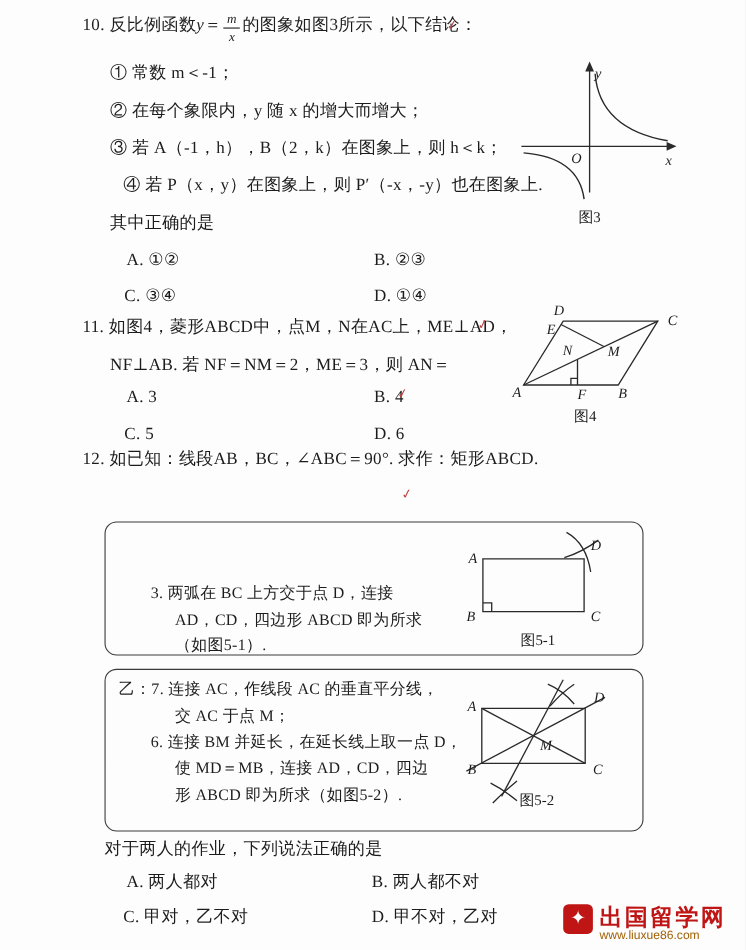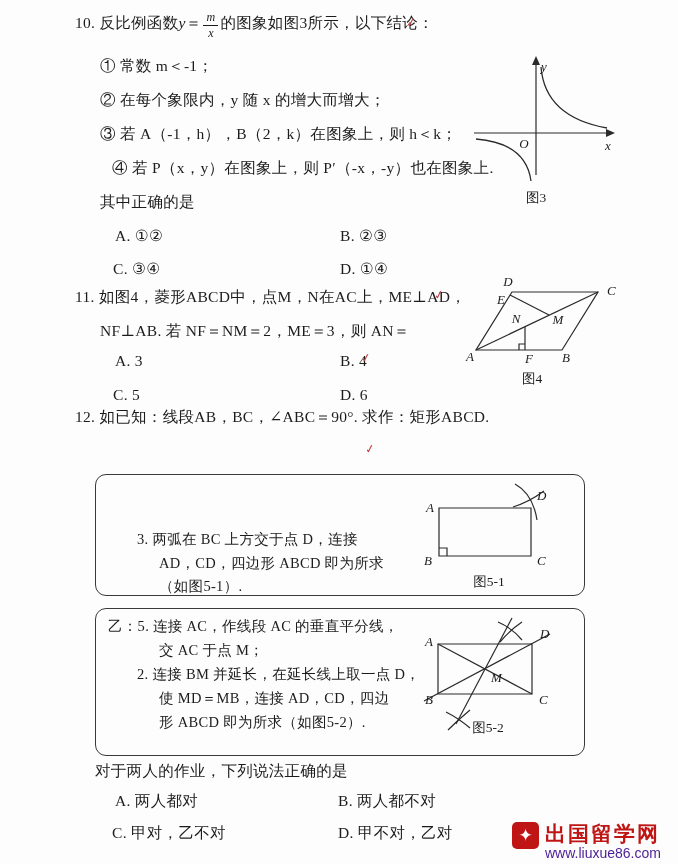--- a/index.html
+++ b/index.html
@@ -21,21 +21,21 @@
   svg{overflow:visible;}
   svg text{font-family:"Liberation Serif","DejaVu Serif",serif;font-size:13px;font-style:italic;fill:#1c1c1c;}
   svg text.cn{font-style:normal;font-size:13.5px;}
   .footer{position:absolute;left:512px;top:818px;width:160px;}
   .footer .logo-ico{
     position:absolute;left:0;top:4px;width:27px;height:27px;background:#c01515;
     border-radius:5px;color:#ffffff;font-size:17px;line-height:27px;text-align:center;
     font-family:"DejaVu Sans",sans-serif;}
   .footer .site{position:absolute;left:33px;top:2px;font-size:21px;font-weight:bold;
     color:#c01515;letter-spacing:2px;white-space:nowrap;}
-  .footer .url{position:absolute;left:33px;top:27px;font-size:14px;color:#4c1d95;
+  .footer .url{position:absolute;left:33px;top:27px;font-size:11px;color:#a16207;
     font-family:"Liberation Sans","DejaVu Sans",sans-serif;white-space:nowrap;}
 </style>
 </head>
 <body>
 
 <div class="page">
 
   <div class="abs t15" style="left:75px;top:11px;">
     <span>10.</span>
     <span>反比例函数</span><i class="mv">y</i><span>＝</span><span class="frac"><span class="fnum">m</span><span class="fden">x</span></span><span>的图象如图3所示，以下结论：</span>
@@ -118,23 +118,23 @@
       <path d="M 131,13 Q 116,24 100,29"></path>
     </g>
     <text x="17" y="34" text-anchor="middle">A</text>
     <text x="124" y="22">D</text>
     <text x="15" y="87" text-anchor="middle">B</text>
     <text x="124" y="87">C</text>
     <text x="76" y="108" class="cn" text-anchor="middle">图5-1</text>
   </svg>
 
   <div class="box" style="left:95px;top:608px;width:488px;height:146px;"></div>
-  <div class="abs t14" style="left:108px;top:617px;">乙：5. 连接 AC，作线段 AC 的垂直平分线，</div>
+  <div class="abs t14" style="left:108px;top:617px;">乙：7. 连接 AC，作线段 AC 的垂直平分线，</div>
   <div class="abs t14" style="left:159px;top:641px;">交 AC 于点 M；</div>
-  <div class="abs t14" style="left:137px;top:665px;">2. 连接 BM 并延长，在延长线上取一点 D，</div>
+  <div class="abs t14" style="left:137px;top:665px;">6. 连接 BM 并延长，在延长线上取一点 D，</div>
   <div class="abs t14" style="left:159px;top:689px;">使 MD＝MB，连接 AD，CD，四边</div>
   <div class="abs t14" style="left:159px;top:713px;">形 ABCD 即为所求（如图5-2）.</div>
 
   <svg class="abs" style="left:410px;top:620px;" width="152" height="118" viewBox="0 0 152 118">
     <g stroke="#2a2a2a" stroke-width="1.2" fill="none">
       <polygon points="28,24 122,24 122,74 28,74"></polygon>
       <line x1="28" y1="24" x2="122" y2="74"></line>
       <line x1="14" y1="81" x2="140" y2="14"></line>
       <line x1="46" y1="104" x2="102" y2="-2"></line>
       <path d="M 88,2 Q 102,8 112,20"></path>

